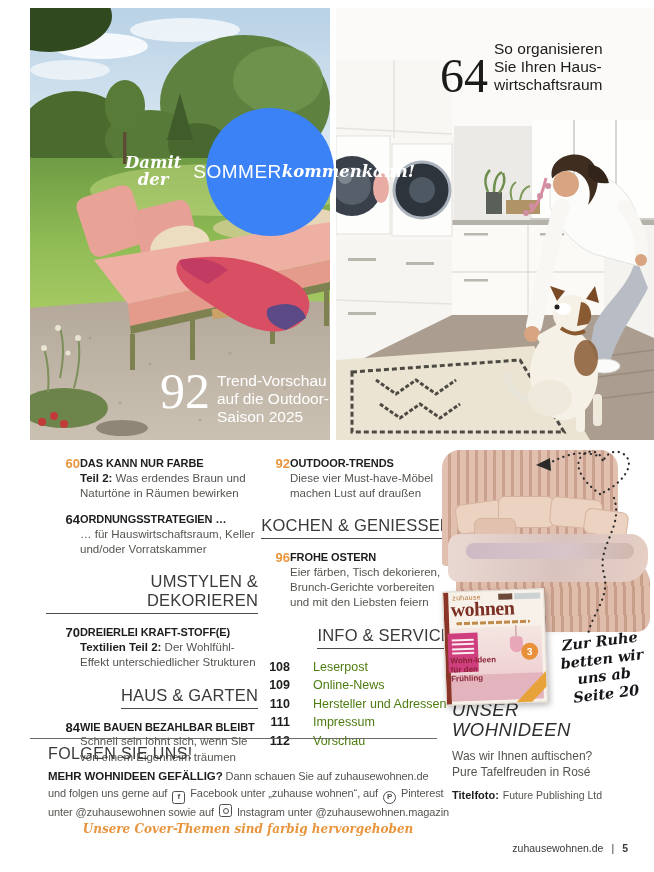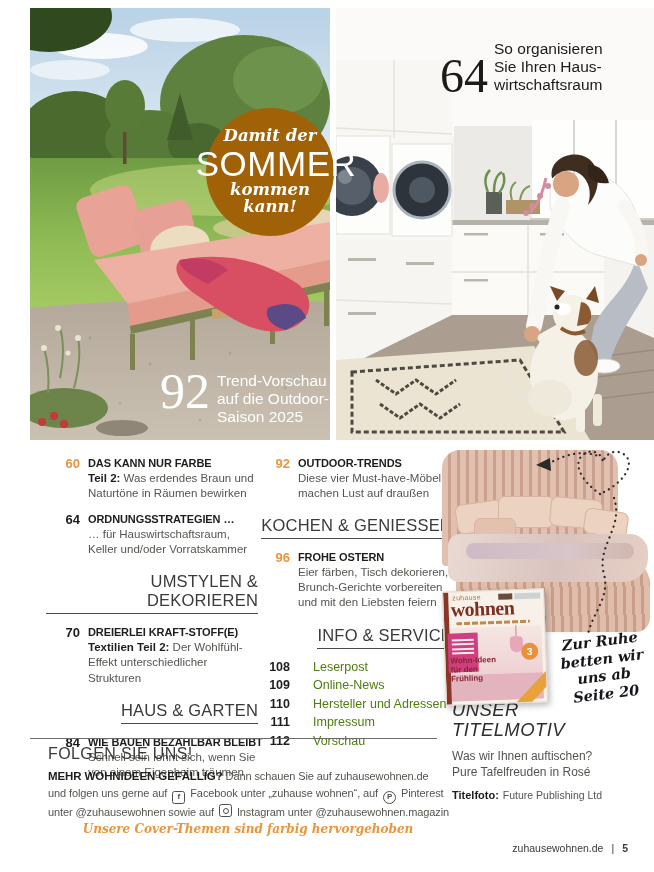--- a/index.html
+++ b/index.html
@@ -7,36 +7,36 @@
         font-family:"Liberation Sans",sans-serif;color:#1d1d1b;margin:0 auto;}
 
   
   .photo{position:absolute;top:8px;overflow:hidden;}
   .photo-left{left:30px;width:300px;height:432px;}
   .photo-right{left:336px;width:318px;height:432px;}
   .photo svg{display:block;}
 
   
   .badge{position:absolute;left:206px;top:108px;width:128px;height:128px;border-radius:50%;
-         background:#a16207;color:#fff;z-index:4;display:flex;flex-direction:column;
+         background:#3b82f6;color:#fff;z-index:4;display:flex;flex-direction:row;
          align-items:center;justify-content:center;text-align:center;line-height:1.02;}
   .badge .script{font-family:"DejaVu Serif",serif;font-style:italic;font-weight:bold;font-size:16.5px;}
-  .badge .caps{font-size:35px;letter-spacing:.5px;margin:1px 0;padding-left:12px;}
+  .badge .caps{font-size:19px;letter-spacing:.5px;margin:1px 0;padding-left:12px;}
 
   
   .cap{position:absolute;display:flex;gap:7px;align-items:flex-start;}
   .cap .num{font-family:"Liberation Serif",serif;font-size:50px;line-height:.84;font-weight:normal;}
   .cap .lines{font-size:15.5px;line-height:1.16;padding-top:2px;}
   .cap-92{left:130px;top:362px;color:#fff;}
 
   
   .toc-col{position:absolute;top:456px;}
   .toc-left{left:46px;width:212px;}
   .toc-right{left:256px;width:196px;}
-  .entry{display:grid;grid-template-columns:34px 1fr;column-gap:8px;margin-bottom:11px;}
+  .entry{display:grid;grid-template-columns:34px 1fr;margin-bottom:11px;}
   .entry .num{text-align:right;font-weight:bold;font-size:13px;line-height:1.2;}
   .num.orange{color:#E8953E;}
   .entry .title{font-weight:bold;font-size:11px;letter-spacing:-.1px;white-space:nowrap;line-height:1.35;}
   .entry .desc{font-size:11.5px;color:#54544f;line-height:1.32;}
   .entry .desc b{color:#1d1d1b;}
   .sec{margin:15px 0 11px;text-align:right;}
   .sec span{display:inline-block;font-size:16.5px;color:#3a3a38;letter-spacing:.2px;
             border-bottom:1.4px solid #4a4a48;padding-bottom:3px;}
   .srow{display:grid;grid-template-columns:34px 1fr;column-gap:23px;margin-bottom:4.5px;font-size:12.5px;}
   .srow .num{text-align:right;font-weight:bold;}
@@ -449,21 +449,21 @@
         <i></i>
       </div>
     <div class="cv-line">Wohn-Ideen für den Frühling</div>
     <div class="cv-badge">3</div>
     <div class="cv-ribbon"></div>
   </div>
 
   <div class="titelmotiv">
     <div class="tm-head">
       <div>UNSER</div>
-      <div>TITELMOTIV</div>
+      <div>WOHNIDEEN</div>
     </div>
     <div class="tm-desc">
       <div>Was wir Ihnen auftischen?</div>
       <div>Pure Tafelfreuden in Rosé</div>
     </div>
     <div class="tm-credit">
       <b>Titelfoto:</b><span>Future Publishing Ltd</span>
     </div>
   </div>
 

